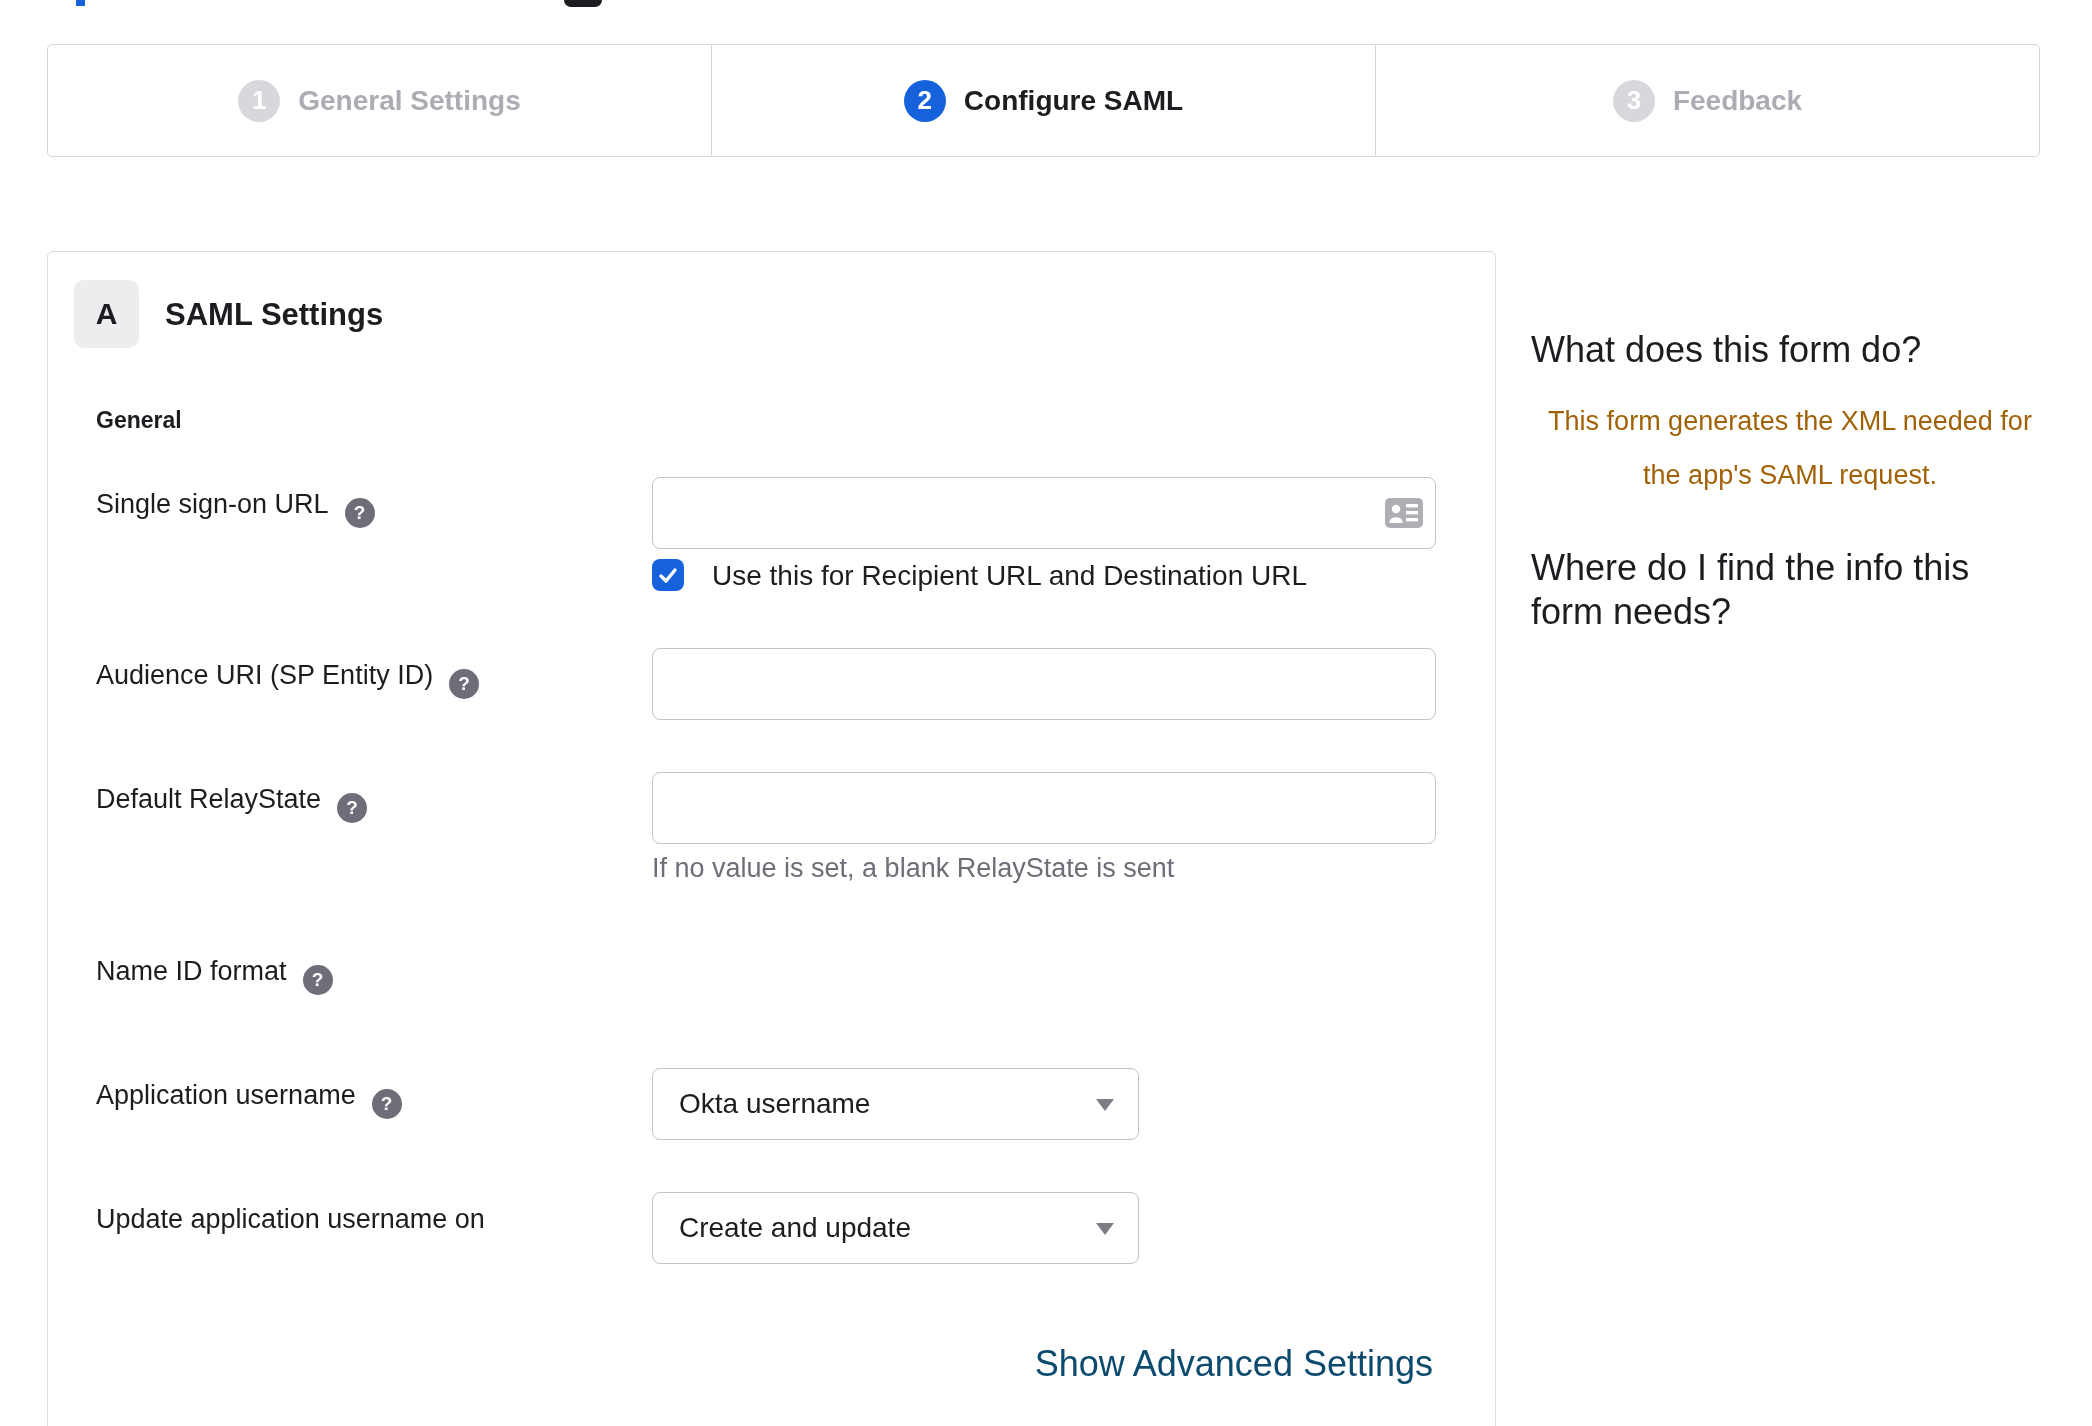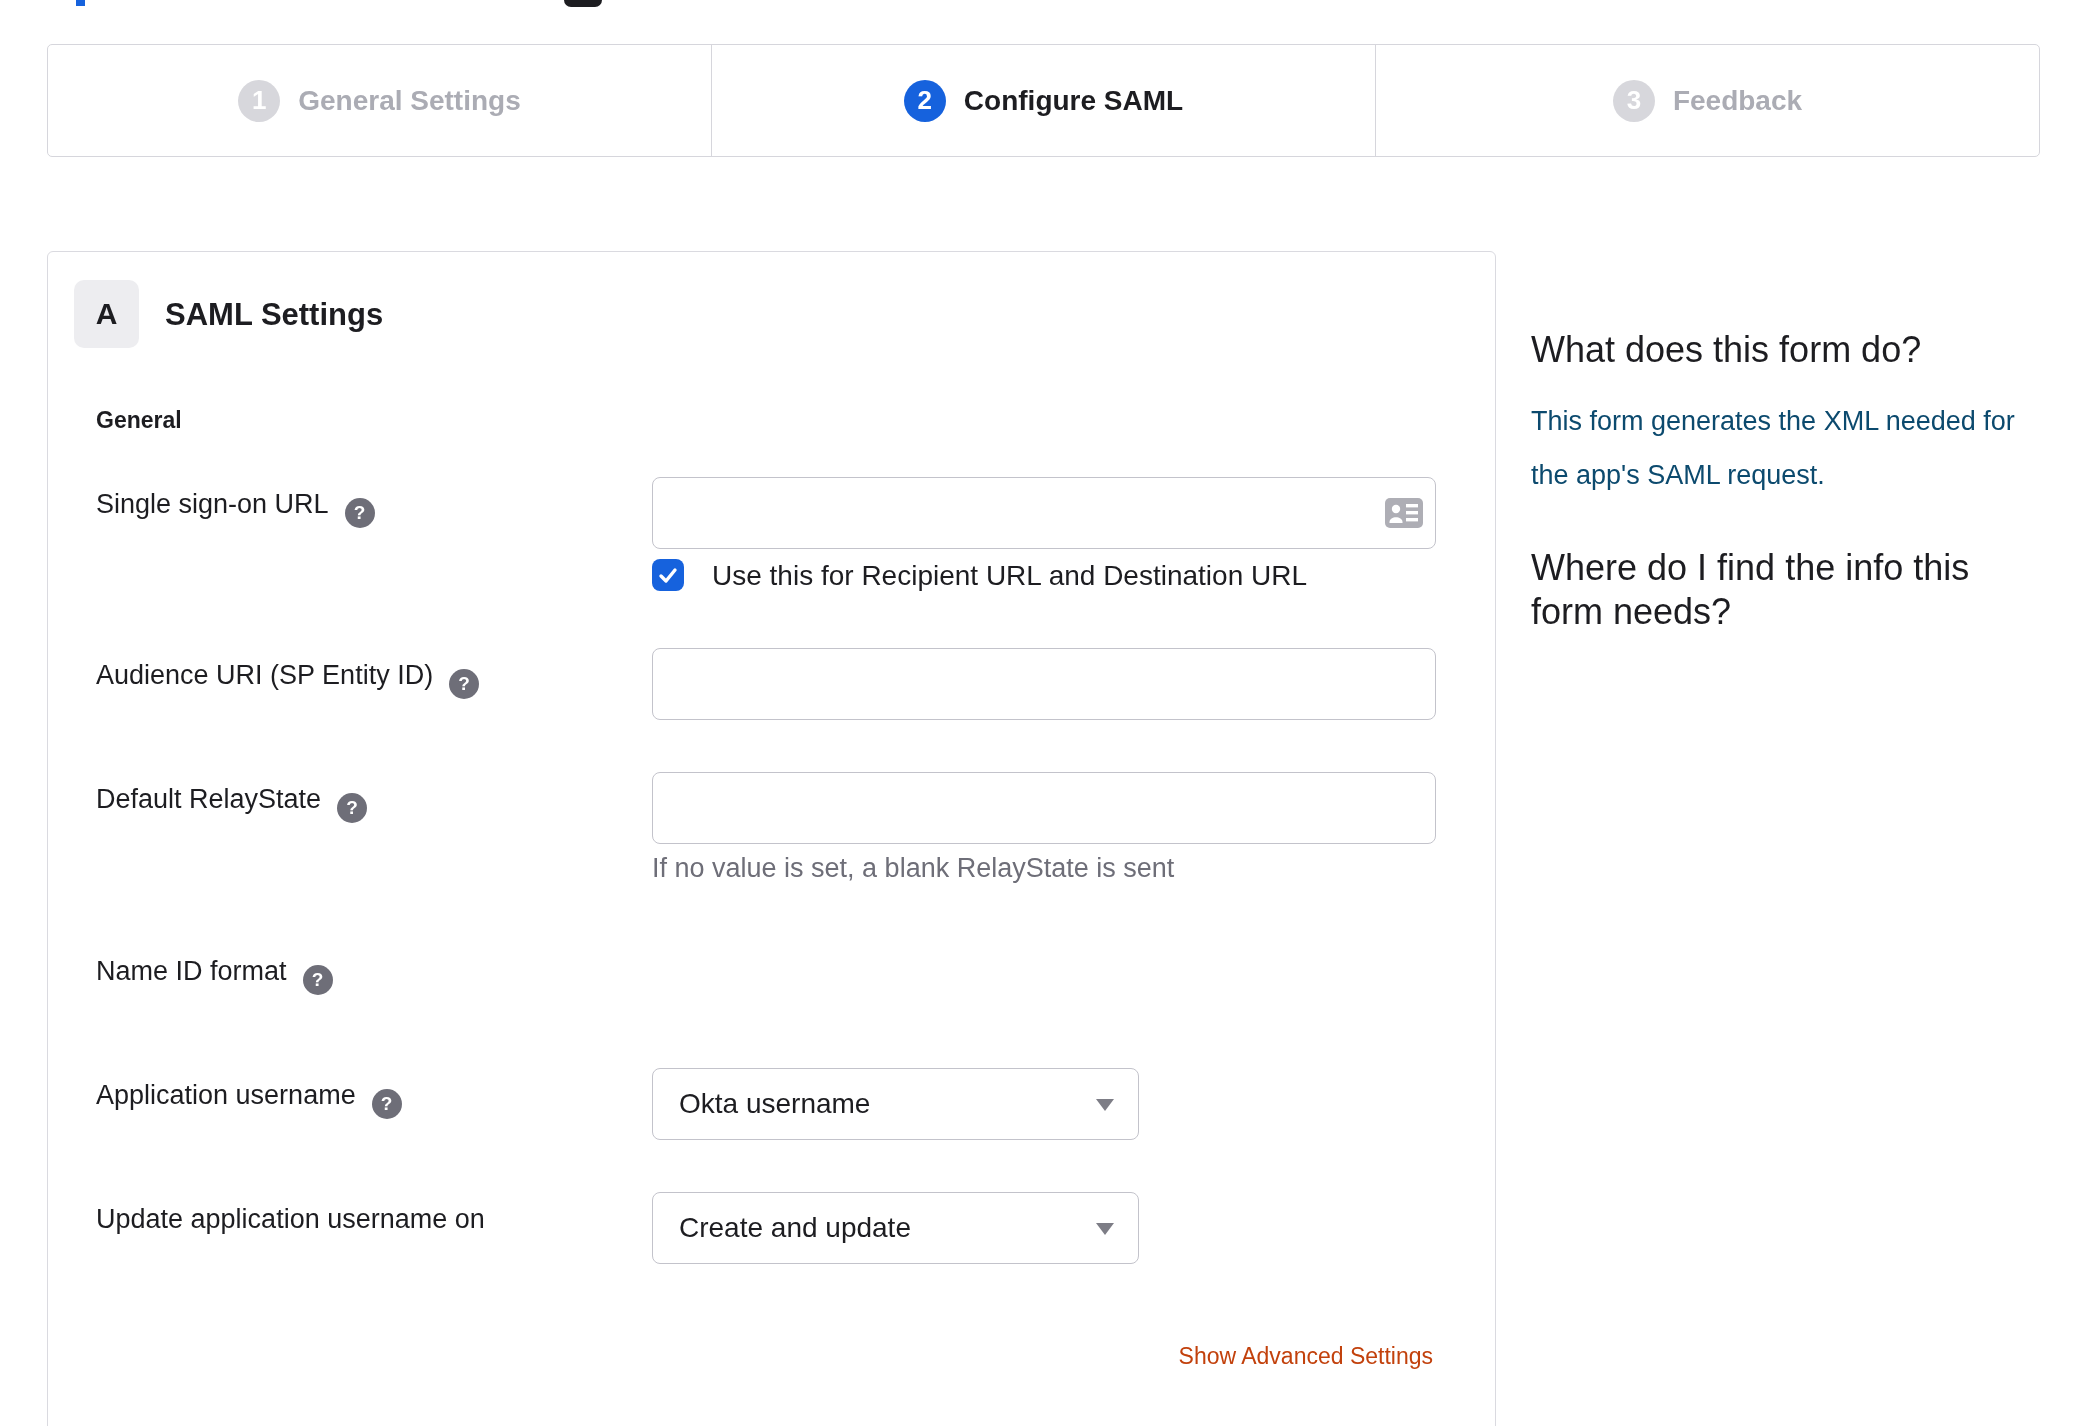--- a/index.html
+++ b/index.html
@@ -79,27 +79,27 @@
     font-size:28px; color:#1d1d21; cursor:pointer;
   }
   .sel .arrow {
     position:absolute; right:24px; top:50%; margin-top:-5px;
     width:0; height:0;
     border-left:9px solid transparent; border-right:9px solid transparent;
     border-top:12px solid #7d7d86;
   }
   .adv-link {
     position:absolute; right:62px; top:1091px;
-    font-size:23px; font-weight:500; color:#c2410c; cursor:pointer; text-decoration:none;
+    font-size:36px; font-weight:500; color:#0c4a6e; cursor:pointer; text-decoration:none;
   }
 
   
   .sidebar { position:absolute; left:1531px; top:328px; width:518px; }
   .sidebar h3 { font-size:36px; font-weight:normal; line-height:44px; margin:0 0 22px; color:#1d1d21; }
-  .sidebar p  { font-size:27px; line-height:54px; margin:0 0 44px; color:#0c4a6e; }
+  .sidebar p  { font-size:27px; line-height:54px; margin:0 0 44px; color:#a16207;text-align:center; }
 </style>
 </head>
 <body>
 
 <div class="frag-blue"></div>
 <div class="frag-dark"></div>
 
 <div class="stepper">
   <div class="step inactive">
     <div class="step-circle">1</div>

